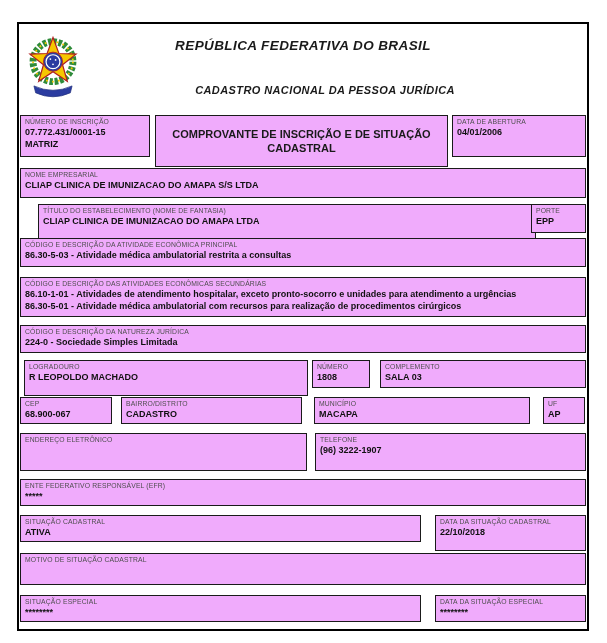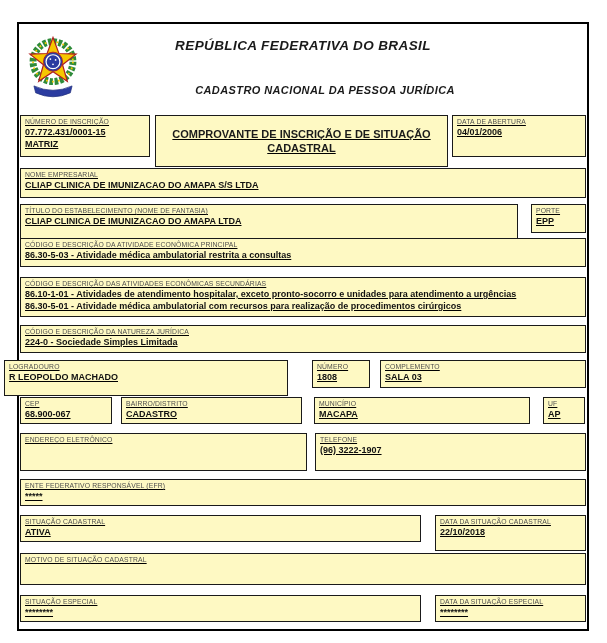--- a/index.html
+++ b/index.html
@@ -14,21 +14,21 @@
   }
   .title1, .title2 {
     position:absolute; left:17px; width:572px; text-align:center;
     font-weight:bold; color:#1a1a1a; letter-spacing:0.4px;font-style:italic;
   }
   .title1 { top:38px; font-size:13.5px; }
   .title2 { top:84px; font-size:11px;margin-left:22px; }
   .emblem { position:absolute; left:27px; top:32px; width:52px; height:68px; }
   .box {
     position:absolute; border:1.5px solid #1a1a1a; box-sizing:border-box;
-    background:#fef9c3; overflow:hidden;text-decoration:underline;
+    background:#f0abfc; overflow:hidden;
   }
   .lbl {
     font-size:6.8px; color:#4d4d4d; padding:2px 4px 0 4px;
     letter-spacing:0.15px; white-space:nowrap; line-height:1.15;
   }
   .val {
     font-size:9px; font-weight:bold; color:#111; padding:1px 4px 0 4px;
     white-space:nowrap; line-height:1.25;
   }
   .cert-title {
@@ -68,21 +68,21 @@
   <div class="box" style="left:452px;top:115px;width:134px;height:42px">
     <div class="lbl">DATA DE ABERTURA</div>
     <div class="val">04/01/2006</div>
   </div>
 
   <div class="box" style="left:20px;top:168px;width:566px;height:30px">
     <div class="lbl">NOME EMPRESARIAL</div>
     <div class="val">CLIAP CLINICA DE IMUNIZACAO DO AMAPA S/S LTDA</div>
   </div>
 
-  <div class="box" style="left:20px;top:204px;width:498px;height:43px">
+  <div class="box" style="left:38px;top:204px;width:498px;height:43px">
     <div class="lbl">TÍTULO DO ESTABELECIMENTO (NOME DE FANTASIA)</div>
     <div class="val">CLIAP CLINICA DE IMUNIZACAO DO AMAPA LTDA</div>
   </div>
   <div class="box" style="left:531px;top:204px;width:55px;height:29px">
     <div class="lbl">PORTE</div>
     <div class="val">EPP</div>
   </div>
 
   <div class="box" style="left:20px;top:238px;width:566px;height:29px">
     <div class="lbl">CÓDIGO E DESCRIÇÃO DA ATIVIDADE ECONÔMICA PRINCIPAL</div>
@@ -93,21 +93,21 @@
     <div class="lbl">CÓDIGO E DESCRIÇÃO DAS ATIVIDADES ECONÔMICAS SECUNDÁRIAS</div>
     <div class="val">86.10-1-01 - Atividades de atendimento hospitalar, exceto pronto-socorro e unidades para atendimento a urgências</div>
     <div class="val">86.30-5-01 - Atividade médica ambulatorial com recursos para realização de procedimentos cirúrgicos</div>
   </div>
 
   <div class="box" style="left:20px;top:325px;width:566px;height:28px">
     <div class="lbl">CÓDIGO E DESCRIÇÃO DA NATUREZA JURÍDICA</div>
     <div class="val">224-0 - Sociedade Simples Limitada</div>
   </div>
 
-  <div class="box" style="left:4px;top:360px;width:284px;height:36px">
+  <div class="box" style="left:24px;top:360px;width:284px;height:36px">
     <div class="lbl">LOGRADOURO</div>
     <div class="val">R LEOPOLDO MACHADO</div>
   </div>
   <div class="box" style="left:312px;top:360px;width:58px;height:28px">
     <div class="lbl">NÚMERO</div>
     <div class="val">1808</div>
   </div>
   <div class="box" style="left:380px;top:360px;width:206px;height:28px">
     <div class="lbl">COMPLEMENTO</div>
     <div class="val">SALA 03</div>

